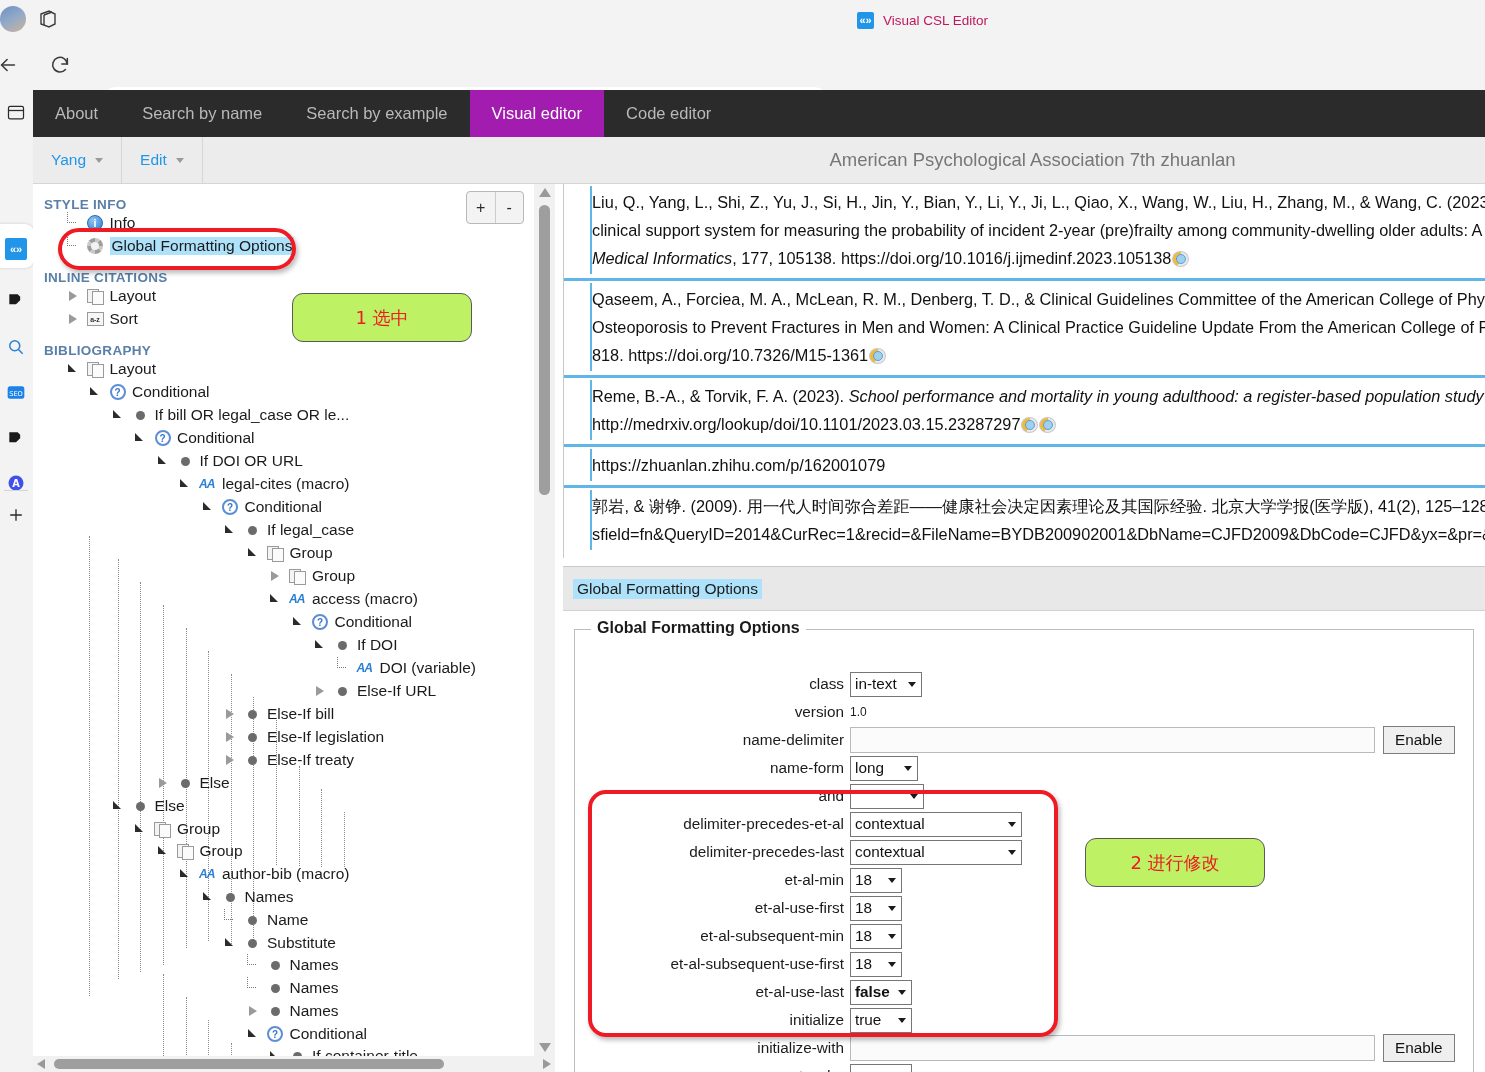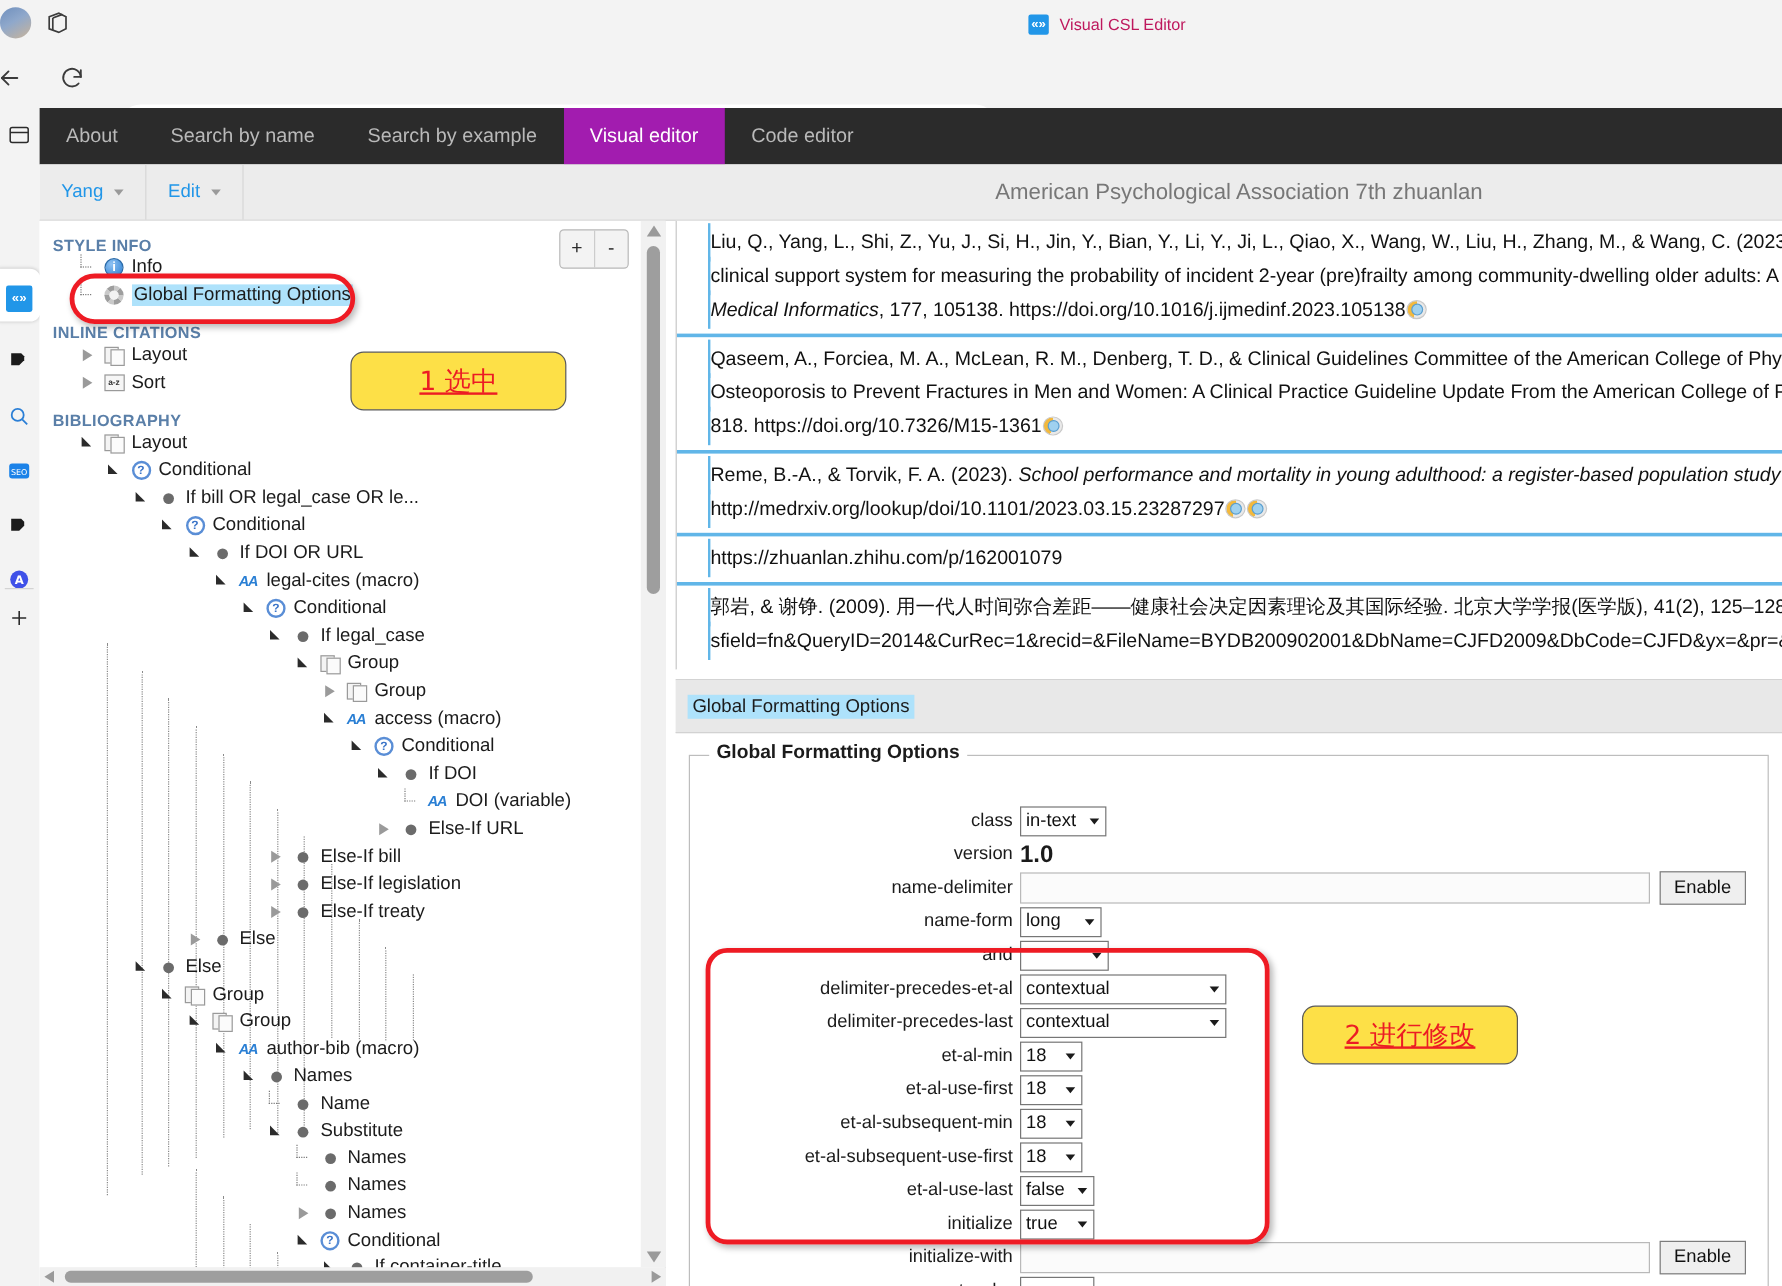--- a/index.html
+++ b/index.html
@@ -261,25 +261,24 @@
   }
   #plusminus .pm {
     flex: 1; display: flex; align-items: center; justify-content: center;
     font-size: 16px; color: #2b2b2b;
   }
   #plusminus .pm:first-child { border-right: 1px solid #cccccc; }
 
   
   .anno-box {
     position: absolute; border: 1px solid #5a5a5a; border-radius: 11px;
-    background: #fde047;
+    background: #bef264;
     display: flex; align-items: center; justify-content: center;
-    color: #ec1c24; font-size: 22px;
+    color: #ec1c24; font-size: 18px;
     font-family: "DejaVu Sans", sans-serif;
-    text-decoration: underline;
   }
   #anno-1 { left: 292px; top: 293px; width: 180px; height: 49px; }
   #anno-2 { left: 1085px; top: 838px; width: 180px; height: 49px; }
 
   .anno-ring {
     position: absolute; border: 4px solid #ee1b24; border-radius: 26px;
     box-shadow: 2px 3px 5px rgba(0,0,0,.28);
     pointer-events: none;
   }
   #ring-tree { left: 58px; top: 228px; width: 238px; height: 42px; }
@@ -376,21 +375,21 @@
   }
   .ftext {
     height: 26px; border: 1px solid #b9b9b9; background: #fbfbfb;
     flex: 0 0 auto;
   }
   .fbtn {
     height: 28px; border: 1px solid #7c7c7c; background: #efefef;
     font-size: 15.3px; color: #111; padding: 0 11px;
     display: flex; align-items: center; margin-left: 8px;
   }
-  .fstatic { font-size: 20px; color: #1b1b1b; font-weight: bold; }
+  .fstatic { font-size: 12px; color: #1b1b1b; }
 </style>
 </head>
 <body>
 
 <div id="browser-chrome">
 
   <div id="tabstrip">
     <div class="profile-avatar"></div>
     <div class="workspace-icon">
       <svg width="24" height="24" viewBox="0 0 24 24" fill="none" stroke="#3b3b3b" stroke-width="1.4">
@@ -997,21 +996,21 @@
         </div>
         <div class="frow" style="top: 320px;">
           <div class="flabel">et-al-subsequent-use-first</div>
           <div class="fsel" style="width: 52px;">
             <span>18</span>
             <span class="chev"></span>
           </div>
         </div>
         <div class="frow" style="top: 348px;">
           <div class="flabel">et-al-use-last</div>
-          <div class="fsel" style="width: 62px;">
+          <div class="fsel" style="width: 62px; font-weight: bold;">
             <span>false</span>
             <span class="chev"></span>
           </div>
         </div>
         <div class="frow" style="top: 376px;">
           <div class="flabel">initialize</div>
           <div class="fsel" style="width: 62px;">
             <span>true</span>
             <span class="chev"></span>
           </div>

